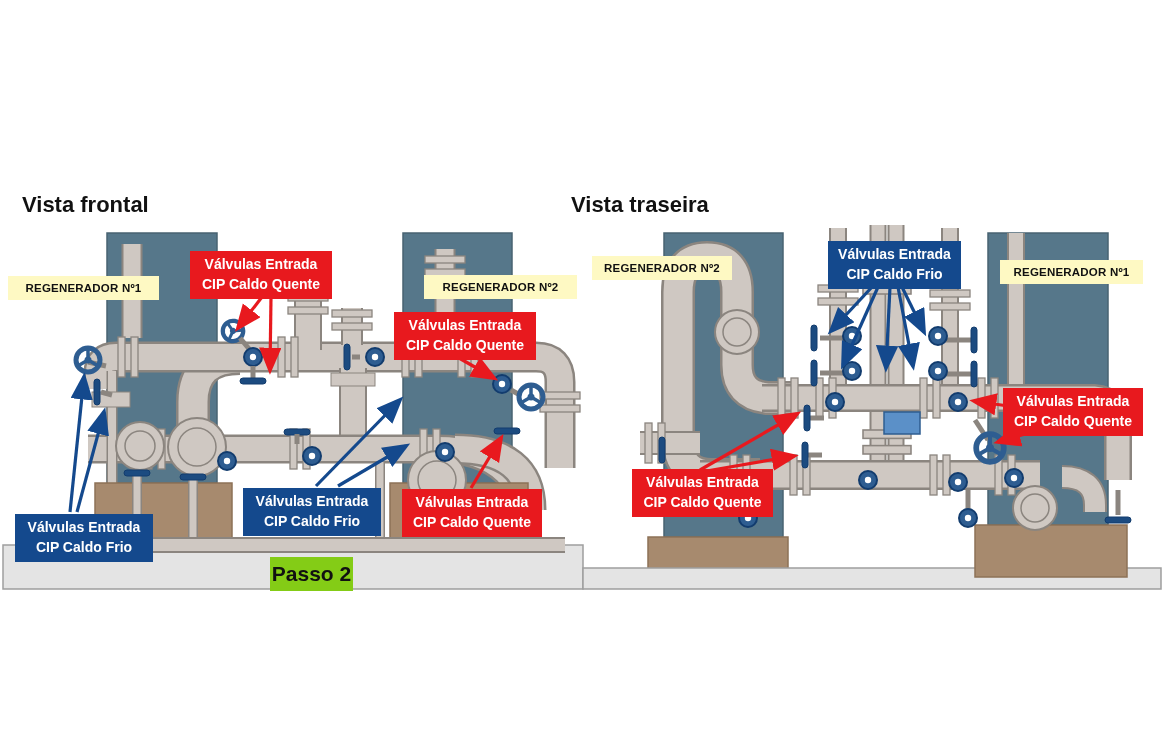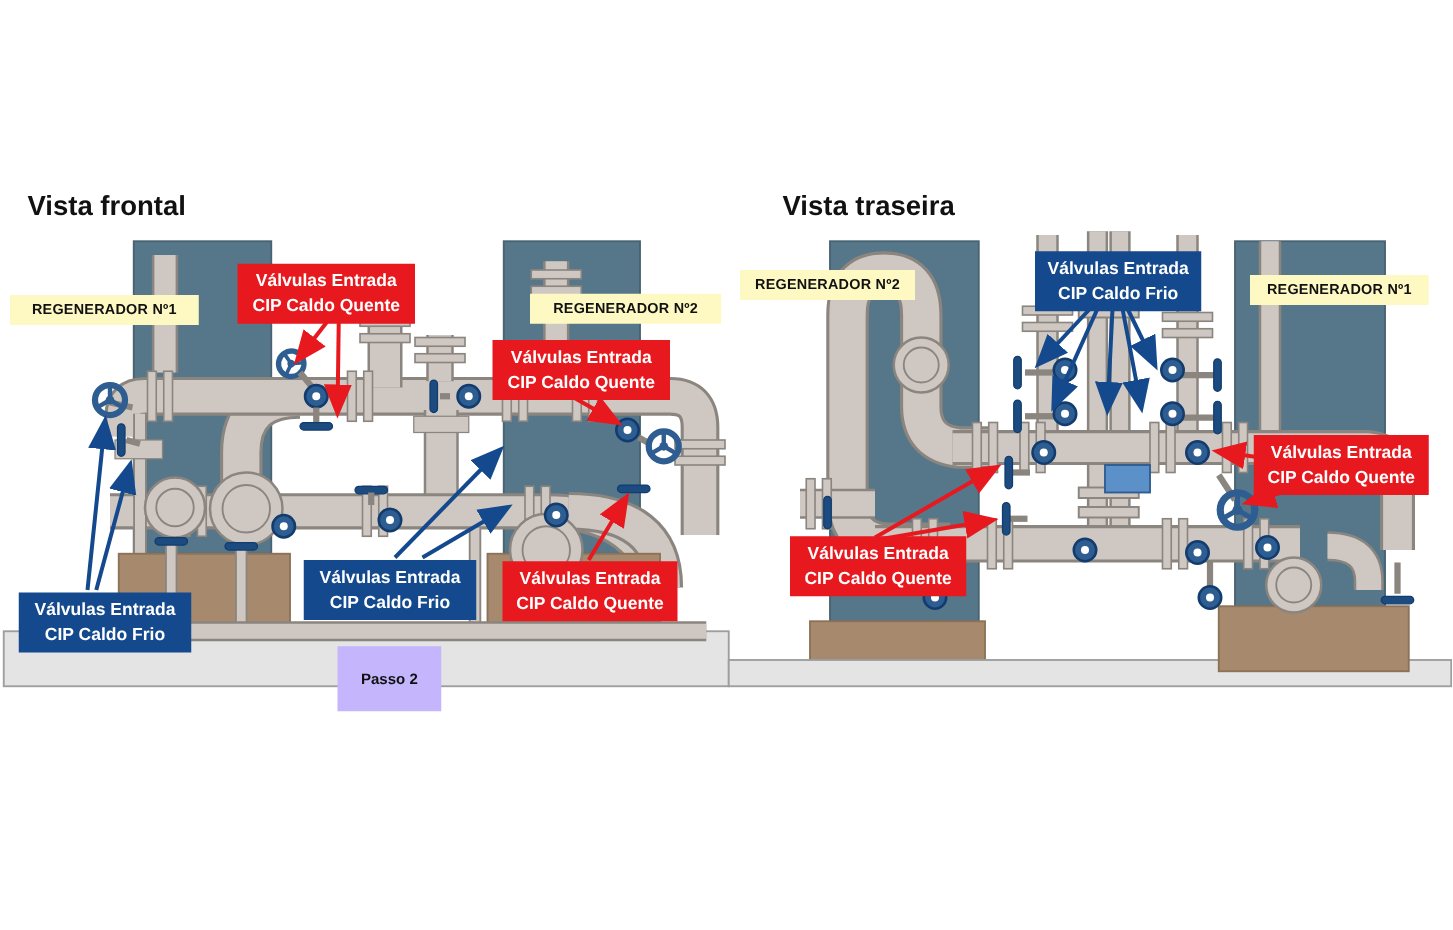--- a/index.html
+++ b/index.html
@@ -1,26 +1,26 @@
 <!DOCTYPE html>
 <html><head>
 <meta charset="utf-8">
 <style>
   html,body{margin:0;padding:0;background:#fff;}
   #canvas{position:relative;width:1162px;height:572px;background:#ffffff;overflow:hidden;
-          font-family:"Liberation Sans",sans-serif;}
+          font-family:"Liberation Sans",sans-serif;margin-top:40px;}
   #art{position:absolute;left:0;top:0;z-index:1;}
   .lbl{position:absolute;z-index:3;box-sizing:border-box;white-space:pre-line;
        text-align:center;font-weight:700;}
   .view-title{position:absolute;z-index:3;font-size:22px;font-weight:700;color:#111;}
   .lbl-yellow{background:#fef9c3;color:#111;font-size:11.5px;font-weight:700;
               padding:6px 2px;letter-spacing:.2px;}
   .lbl-red{background:#e8191e;color:#fff;font-size:14px;line-height:1.42;padding:4px 2px;}
   .lbl-blue{background:#14498d;color:#fff;font-size:14px;line-height:1.42;padding:4px 2px;}
-  .lbl-step{background:#c4b5fd;color:#111;font-size:12px;font-weight:700;padding:19px 0;}
+  .lbl-step{background:#84cc16;color:#111;font-size:21px;font-weight:700;padding:5px 0;}
   
   .po{stroke:#8b857f;fill:none;stroke-linecap:butt;}
   .pf{stroke:#cfc8c2;fill:none;stroke-linecap:butt;}
   .fl rect{fill:#cfc8c2;stroke:#8b857f;stroke-width:1.3px;}
   .panel{fill:#56778a;stroke:#486372;stroke-width:1.5px;}
   .base{fill:#a78a6e;stroke:#8d7257;stroke-width:1.5px;}
   .ground{fill:#e4e4e4;stroke:#9e9e9e;stroke-width:1.5px;}
   .disc{fill:#cfc8c2;stroke:#8b857f;stroke-width:2px;}
   .disc2{fill:#cfc8c2;stroke:#8b857f;stroke-width:1.5px;}
   .ar{stroke:#e8191e;stroke-width:3.2px;fill:none;}
@@ -264,21 +264,21 @@
     <g>
       <line class="ar" x1="700" y1="430" x2="797" y2="374" marker-end="url(#mr)"></line>
       <line class="ar" x1="695" y1="433" x2="794" y2="416" marker-end="url(#mr)"></line>
       <line class="ar" x1="1008" y1="366" x2="974" y2="361" marker-end="url(#mr)"></line>
       <line class="ar" x1="1032" y1="392" x2="998" y2="402" marker-end="url(#mr)"></line>
     </g>
   </g>
 </svg>
 
   <div class="view-title" style="left:22px;top:152px;">Vista frontal</div>
-  <div class="view-title" style="left:626px;top:152px;">Vista traseira</div>
+  <div class="view-title" style="left:571px;top:152px;">Vista traseira</div>
 
   <div class="lbl lbl-yellow" style="left:8px;top:236px;width:151px;">REGENERADOR Nº1</div>
   <div class="lbl lbl-yellow" style="left:424px;top:235px;width:153px;">REGENERADOR Nº2</div>
 
   <div class="lbl lbl-red" style="left:190px;top:211px;width:142px;">Válvulas Entrada
 CIP Caldo Quente</div>
   <div class="lbl lbl-red" style="left:394px;top:272px;width:142px;">Válvulas Entrada
 CIP Caldo Quente</div>
   <div class="lbl lbl-red" style="left:402px;top:449px;width:140px;">Válvulas Entrada
 CIP Caldo Quente</div>

